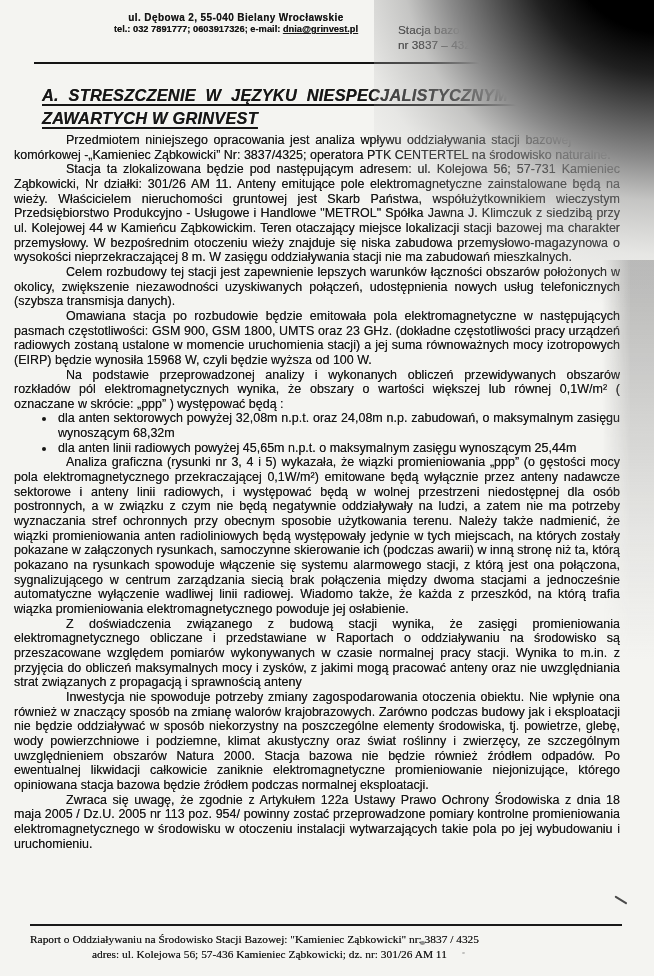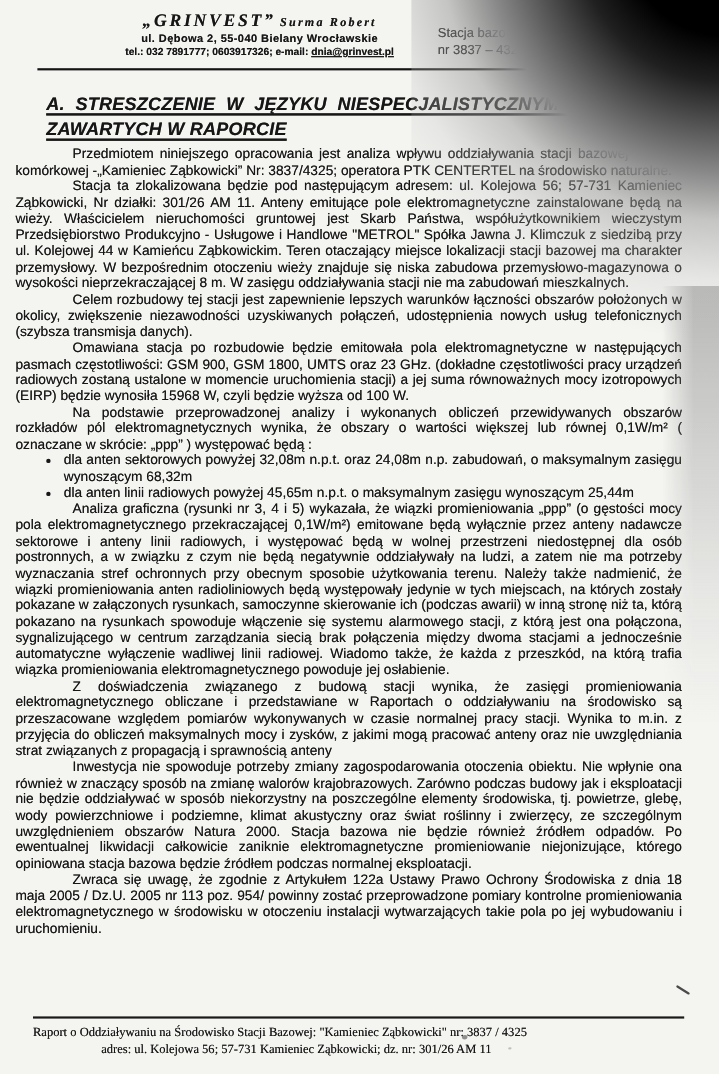--- a/index.html
+++ b/index.html
@@ -72,23 +72,20 @@
   .footer-left{white-space:nowrap;}
   .footer-left .l2{padding-left:62px;}
   .footer-page{white-space:nowrap;padding-top:1px;margin-top:44px;}
 </style>
 </head>
 <body>
 
 <div class="page">
 
   <div class="company ink">
-    <div class="name-row">
-      <span class="name">„GRINVEST”</span><span class="owner">Surma Robert</span>
-    </div>
     <div class="addr">ul. Dębowa 2, 55-040 Bielany Wrocławskie</div>
     <div class="tel">
       <span>tel.: 032 7891777;  0603917326; e-mail: </span><span class="email">dnia@grinvest.pl</span>
     </div>
   </div>
 
   <div class="station ink">
     <div>Stacja bazowa:</div>
     <div>nr 3837 – 4325</div>
   </div>
@@ -96,21 +93,21 @@
   <div class="report ink">
     <div class="lbl">Nr raportu:</div>
     <div class="num">RO 149/06/RONS</div>
     <div class="date">Maj 2006r.</div>
   </div>
 
   <div class="header-rule"></div>
 
   <div class="doc-title ink">
     <div class="t1">A. STRESZCZENIE W JĘZYKU NIESPECJALISTYCZNYM INFORMACJI</div>
-    <div class="t2">ZAWARTYCH W RAPORCIE</div>
+    <div class="t2">ZAWARTYCH W GRINVEST</div>
   </div>
 
   <div class="body-text ink">
     <p>Przedmiotem niniejszego opracowania jest analiza wpływu oddziaływania stacji bazowej telefonii komórkowej -„Kamieniec Ząbkowicki” Nr: 3837/4325; operatora PTK CENTERTEL  na środowisko naturalne.</p>
     <p>Stacja ta zlokalizowana będzie pod następującym adresem: ul. Kolejowa 56; 57-731 Kamieniec Ząbkowicki, Nr działki: 301/26 AM 11. Anteny emitujące pole elektromagnetyczne zainstalowane będą na wieży. Właścicielem nieruchomości gruntowej jest Skarb Państwa, współużytkownikiem wieczystym Przedsiębiorstwo Produkcyjno - Usługowe i Handlowe "METROL" Spółka Jawna J. Klimczuk z siedzibą przy ul. Kolejowej 44 w Kamieńcu Ząbkowickim. Teren otaczający miejsce lokalizacji stacji bazowej ma charakter przemysłowy. W bezpośrednim otoczeniu wieży znajduje się niska zabudowa przemysłowo-magazynowa o wysokości nieprzekraczającej 8 m. W zasięgu oddziaływania stacji nie ma zabudowań mieszkalnych.</p>
     <p>Celem rozbudowy tej stacji jest zapewnienie lepszych warunków łączności obszarów położonych w okolicy, zwiększenie niezawodności uzyskiwanych połączeń, udostępnienia nowych usług telefonicznych (szybsza transmisja danych).</p>
     <p>Omawiana stacja po rozbudowie będzie emitowała pola elektromagnetyczne w następujących pasmach częstotliwości: GSM 900, GSM 1800, UMTS oraz 23 GHz. (dokładne częstotliwości pracy urządzeń radiowych zostaną ustalone w momencie uruchomienia stacji) a jej suma równoważnych mocy izotropowych (EIRP) będzie wynosiła 15968 W, czyli będzie wyższa od 100 W.</p>
     <p>Na podstawie przeprowadzonej analizy i wykonanych obliczeń przewidywanych obszarów rozkładów pól elektromagnetycznych wynika, że obszary o wartości większej lub równej 0,1W/m² ( oznaczane w skrócie: „ppp” ) występować będą :</p>
     <ul>
       <li>dla anten sektorowych powyżej 32,08m n.p.t. oraz 24,08m n.p. zabudowań, o maksymalnym zasięgu wynoszącym 68,32m</li>
@@ -120,21 +117,21 @@
     <p>Z doświadczenia związanego z budową stacji wynika, że zasięgi promieniowania elektromagnetycznego obliczane i przedstawiane w Raportach o oddziaływaniu na środowisko są przeszacowane względem pomiarów wykonywanych w czasie normalnej pracy stacji. Wynika to m.in. z przyjęcia do obliczeń maksymalnych mocy i zysków, z jakimi mogą pracować anteny oraz nie uwzględniania strat związanych z propagacją i sprawnością anteny</p>
     <p>Inwestycja nie spowoduje potrzeby zmiany zagospodarowania otoczenia obiektu. Nie wpłynie ona również w znaczący sposób na zmianę walorów krajobrazowych. Zarówno podczas budowy jak i eksploatacji nie będzie oddziaływać w sposób niekorzystny na poszczególne elementy środowiska, tj. powietrze, glebę, wody powierzchniowe i podziemne, klimat akustyczny oraz świat roślinny i zwierzęcy, ze szczególnym uwzględnieniem obszarów Natura 2000. Stacja bazowa nie będzie również źródłem odpadów. Po ewentualnej likwidacji całkowicie zaniknie elektromagnetyczne promieniowanie niejonizujące, którego opiniowana stacja bazowa będzie źródłem podczas normalnej eksploatacji.</p>
     <p>Zwraca się uwagę, że zgodnie z Artykułem 122a Ustawy  Prawo Ochrony Środowiska z dnia 18 maja 2005 / Dz.U. 2005 nr 113 poz. 954/ powinny zostać przeprowadzone pomiary kontrolne promieniowania elektromagnetycznego w środowisku w otoczeniu instalacji wytwarzających takie pola po jej wybudowaniu i uruchomieniu.</p>
   </div>
 
   <div class="footer ink">
     <div class="footer-rule"></div>
     <div class="footer-row">
       <div class="footer-left">
         <div>Raport o Oddziaływaniu na Środowisko Stacji Bazowej: "Kamieniec Ząbkowicki" nr: 3837 / 4325</div>
-        <div class="l2">adres: ul. Kolejowa 56; 57-731 Kamieniec Ząbkowicki; dz. nr: 301/26 AM 11</div>
+        <div class="l2">adres: ul. Kolejowa 56; 57-436 Kamieniec Ząbkowicki; dz. nr: 301/26 AM 11</div>
       </div>
       <div class="footer-page">Strona/Stron: 4/20</div>
     </div>
   </div>
 
   <div class="corner-shadow"></div>
   <div class="right-band"></div>
   <div class="pen-mark"></div>
   <div class="speck s1"></div>
   <div class="speck s2"></div>

